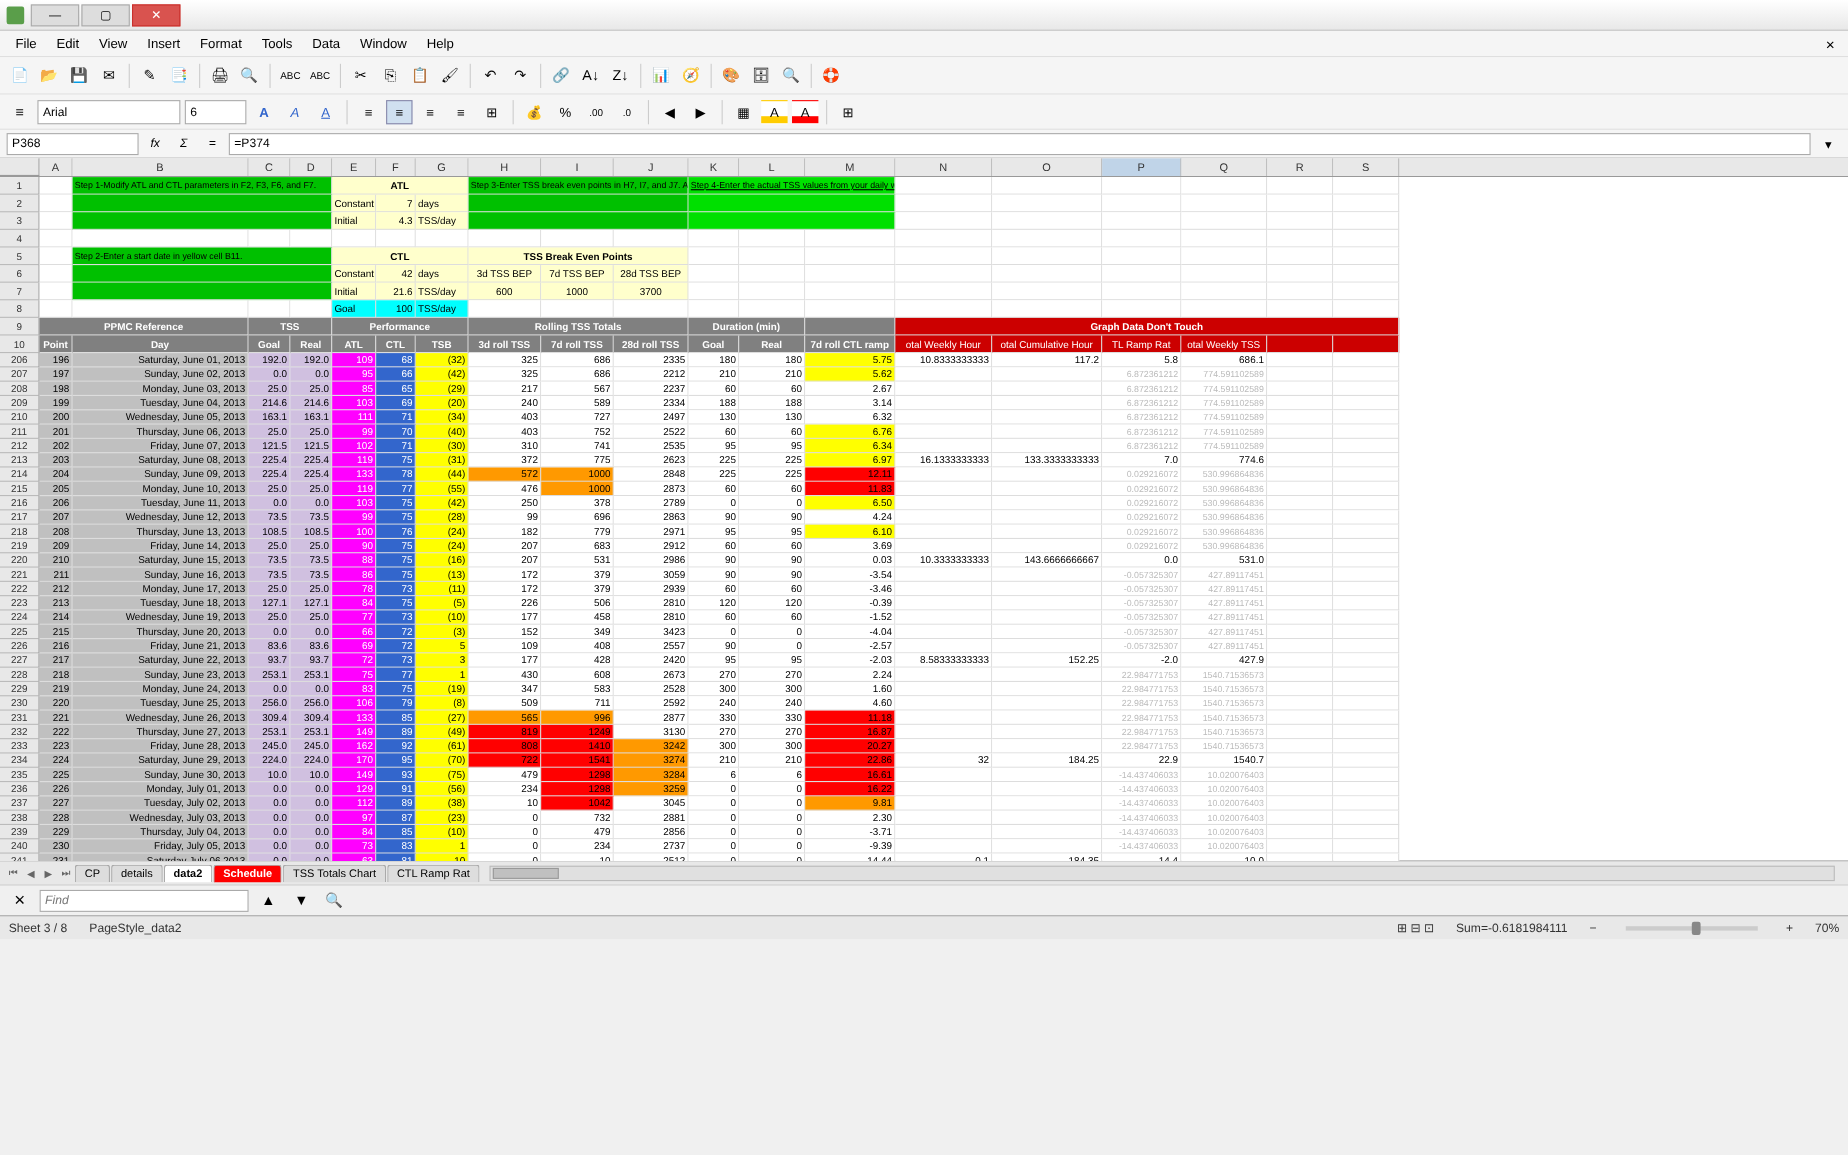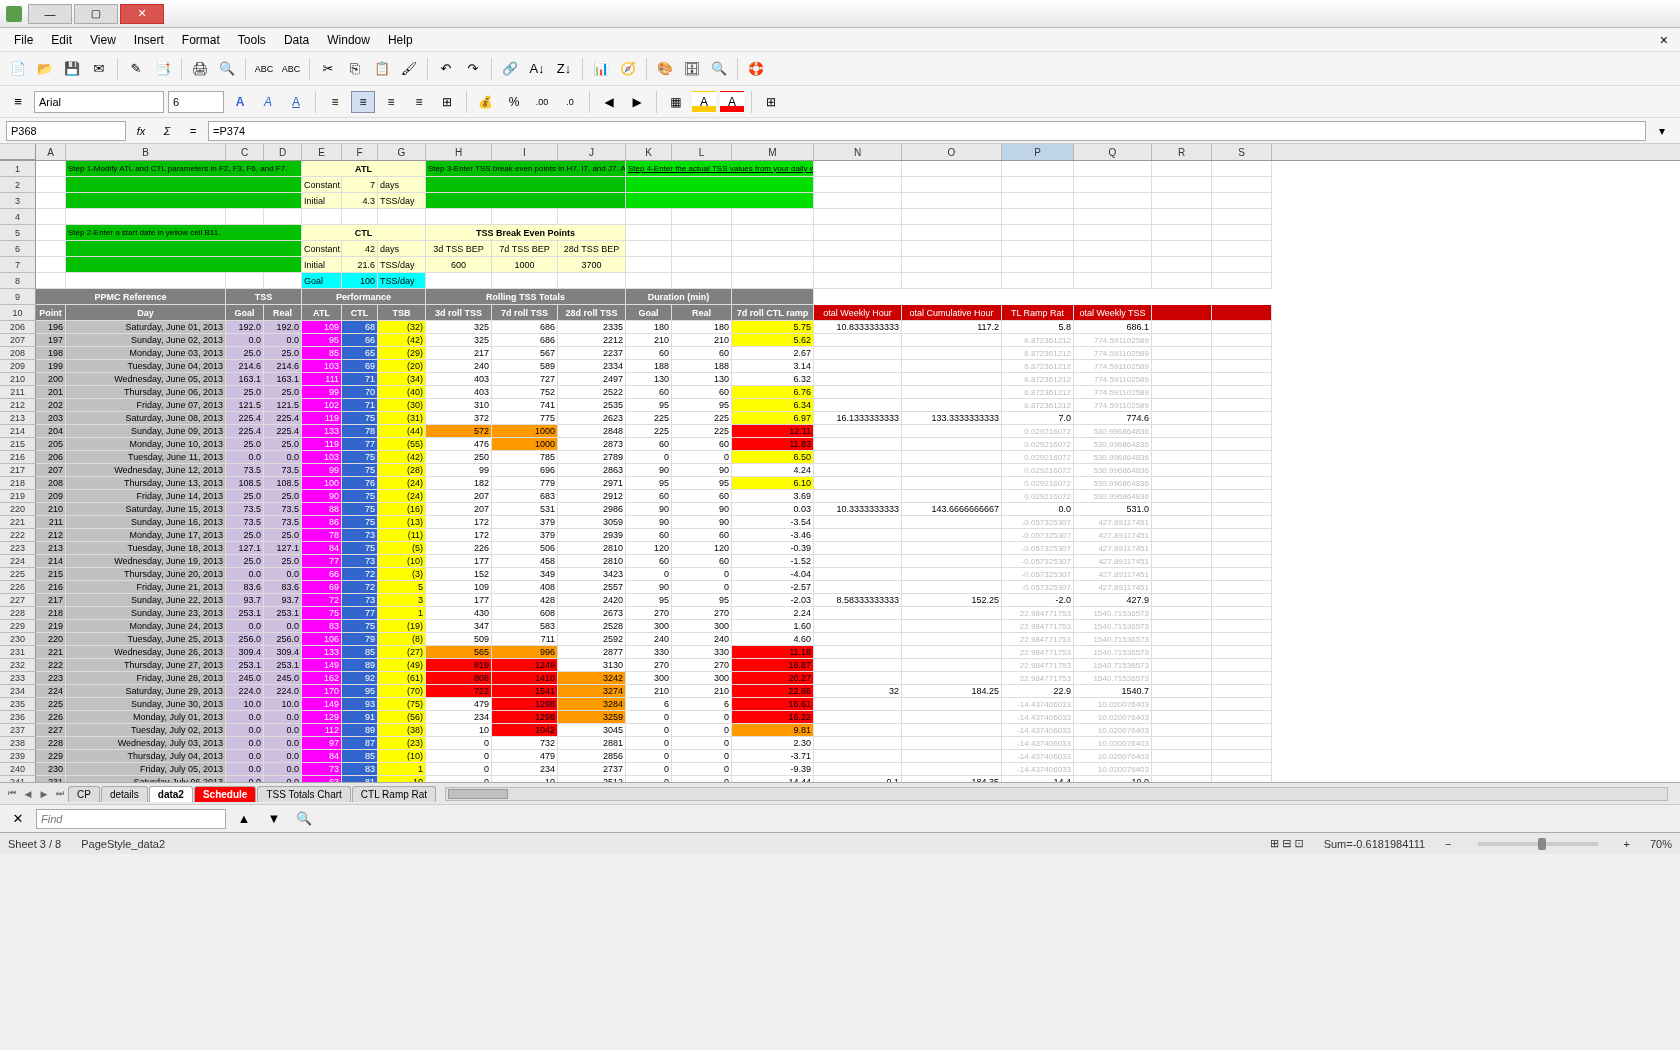--- a/index.html
+++ b/index.html
@@ -378,20 +378,21 @@
         <div class="cell " style="width:60px"></div>
         <div class="cell " style="width:60px"></div>
       </div>
       <div class="row top">
         <div class="cell hdr" style="width:190px">PPMC Reference</div>
         <div class="cell hdr" style="width:76px">TSS</div>
         <div class="cell hdr" style="width:124px">Performance</div>
         <div class="cell hdr" style="width:200px">Rolling TSS Totals</div>
         <div class="cell hdr" style="width:106px">Duration (min)</div>
         <div class="cell hdr" style="width:82px"></div>
+        <div class="cell dred c" style="width:458px;font-weight:bold">Graph Data Don't Touch</div>
       </div>
       <div class="row top">
         <div class="cell hdr" style="width:30px">Point</div>
         <div class="cell hdr" style="width:160px">Day</div>
         <div class="cell hdr" style="width:38px">Goal</div>
         <div class="cell hdr" style="width:38px">Real</div>
         <div class="cell hdr" style="width:40px">ATL</div>
         <div class="cell hdr" style="width:36px">CTL</div>
         <div class="cell hdr" style="width:48px">TSB</div>
         <div class="cell hdr" style="width:66px">3d roll TSS</div>
@@ -619,21 +620,21 @@
       </div>
       <div class="row">
         <div class="cell gray" style="width:30px">206</div>
         <div class="cell gray" style="width:160px">Tuesday, June 11, 2013</div>
         <div class="cell lav" style="width:38px">0.0</div>
         <div class="cell lav" style="width:38px">0.0</div>
         <div class="cell magenta" style="width:40px">103</div>
         <div class="cell " style="width:36px; background:#3366cc;color:#fff">75</div>
         <div class="cell yellow" style="width:48px">(42)</div>
         <div class="cell " style="width:66px">250</div>
-        <div class="cell " style="width:66px">785</div>
+        <div class="cell " style="width:66px">378</div>
         <div class="cell " style="width:68px">2789</div>
         <div class="cell " style="width:46px">0</div>
         <div class="cell " style="width:60px">0</div>
         <div class="cell yellow" style="width:82px">6.50</div>
         <div class="cell " style="width:88px"></div>
         <div class="cell " style="width:100px"></div>
         <div class="cell faint" style="width:72px">0.029216072</div>
         <div class="cell faint" style="width:78px">530.996864836</div>
         <div class="cell " style="width:60px"></div>
         <div class="cell " style="width:60px"></div>
@@ -843,21 +844,21 @@
         <div class="cell " style="width:82px">-2.57</div>
         <div class="cell " style="width:88px"></div>
         <div class="cell " style="width:100px"></div>
         <div class="cell faint" style="width:72px">-0.057325307</div>
         <div class="cell faint" style="width:78px">427.89117451</div>
         <div class="cell " style="width:60px"></div>
         <div class="cell " style="width:60px"></div>
       </div>
       <div class="row">
         <div class="cell gray" style="width:30px">217</div>
-        <div class="cell gray" style="width:160px">Sunday, June 22, 2013</div>
+        <div class="cell gray" style="width:160px">Saturday, June 22, 2013</div>
         <div class="cell lav" style="width:38px">93.7</div>
         <div class="cell lav" style="width:38px">93.7</div>
         <div class="cell magenta" style="width:40px">72</div>
         <div class="cell " style="width:36px; background:#3366cc;color:#fff">73</div>
         <div class="cell yellow" style="width:48px">3</div>
         <div class="cell " style="width:66px">177</div>
         <div class="cell " style="width:66px">428</div>
         <div class="cell " style="width:68px">2420</div>
         <div class="cell " style="width:46px">95</div>
         <div class="cell " style="width:60px">95</div>

